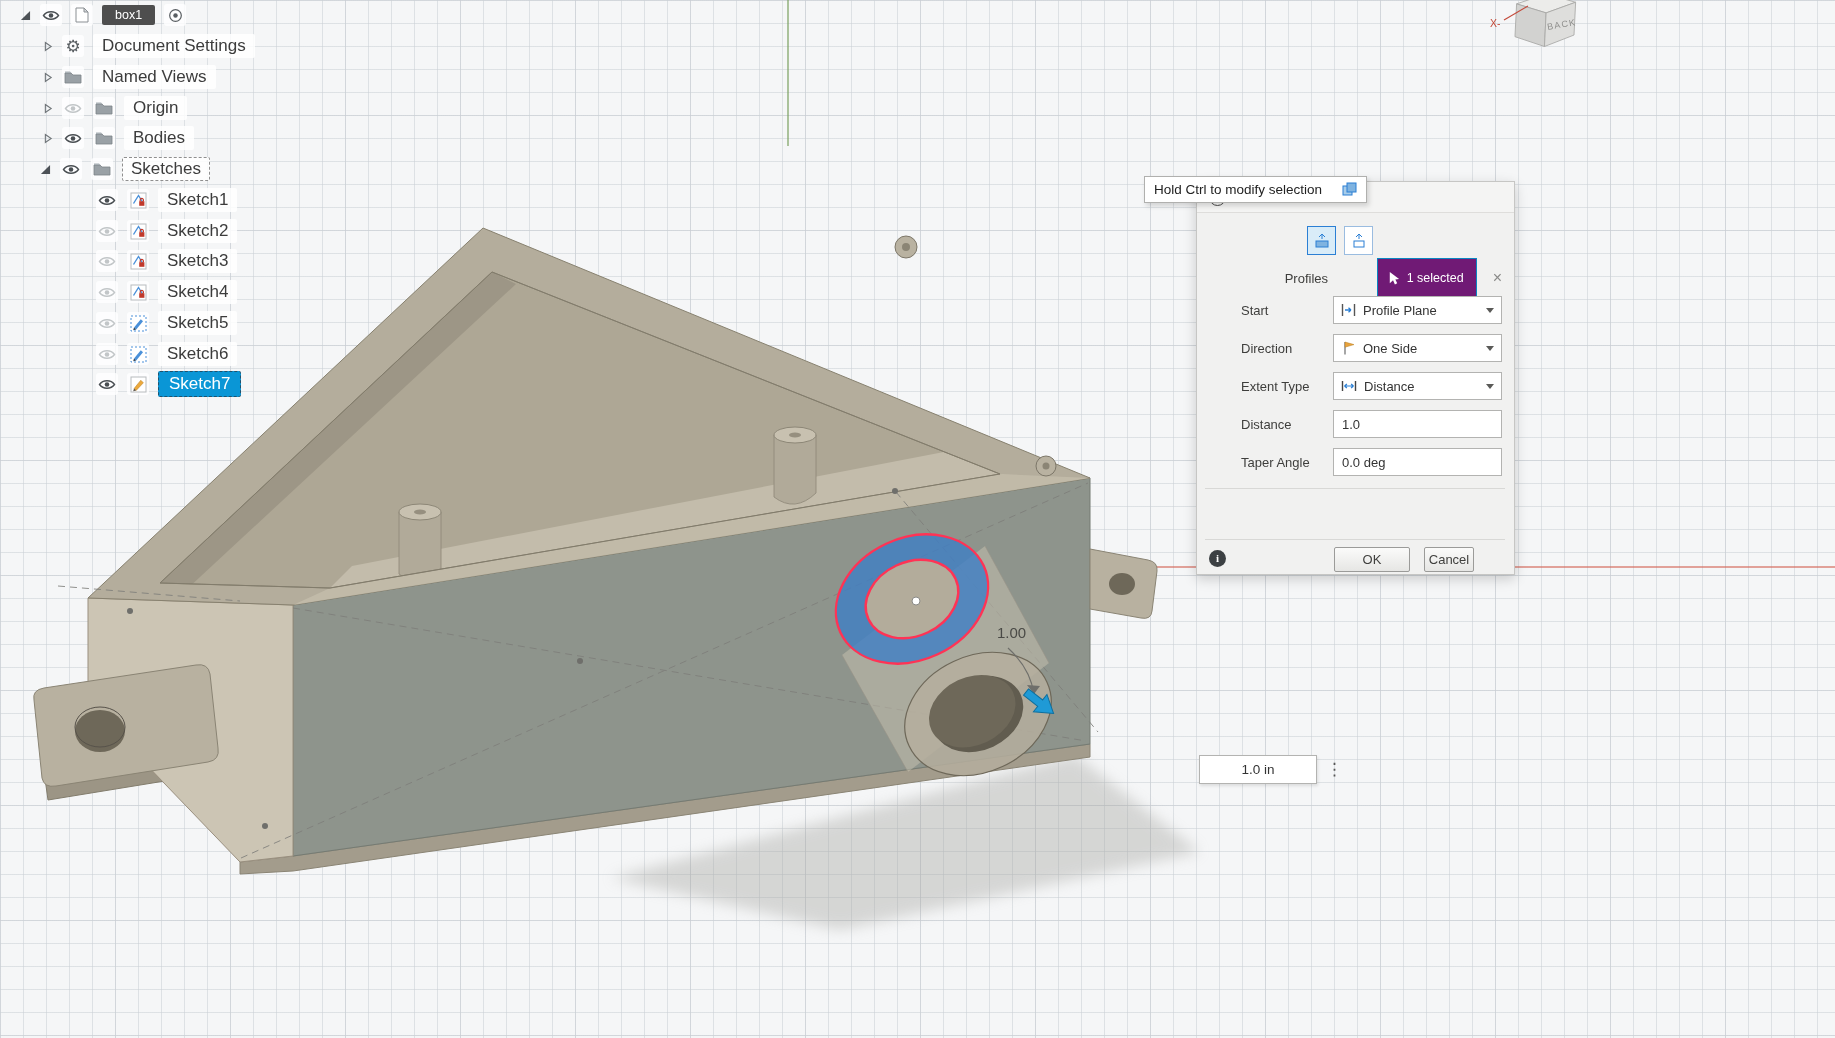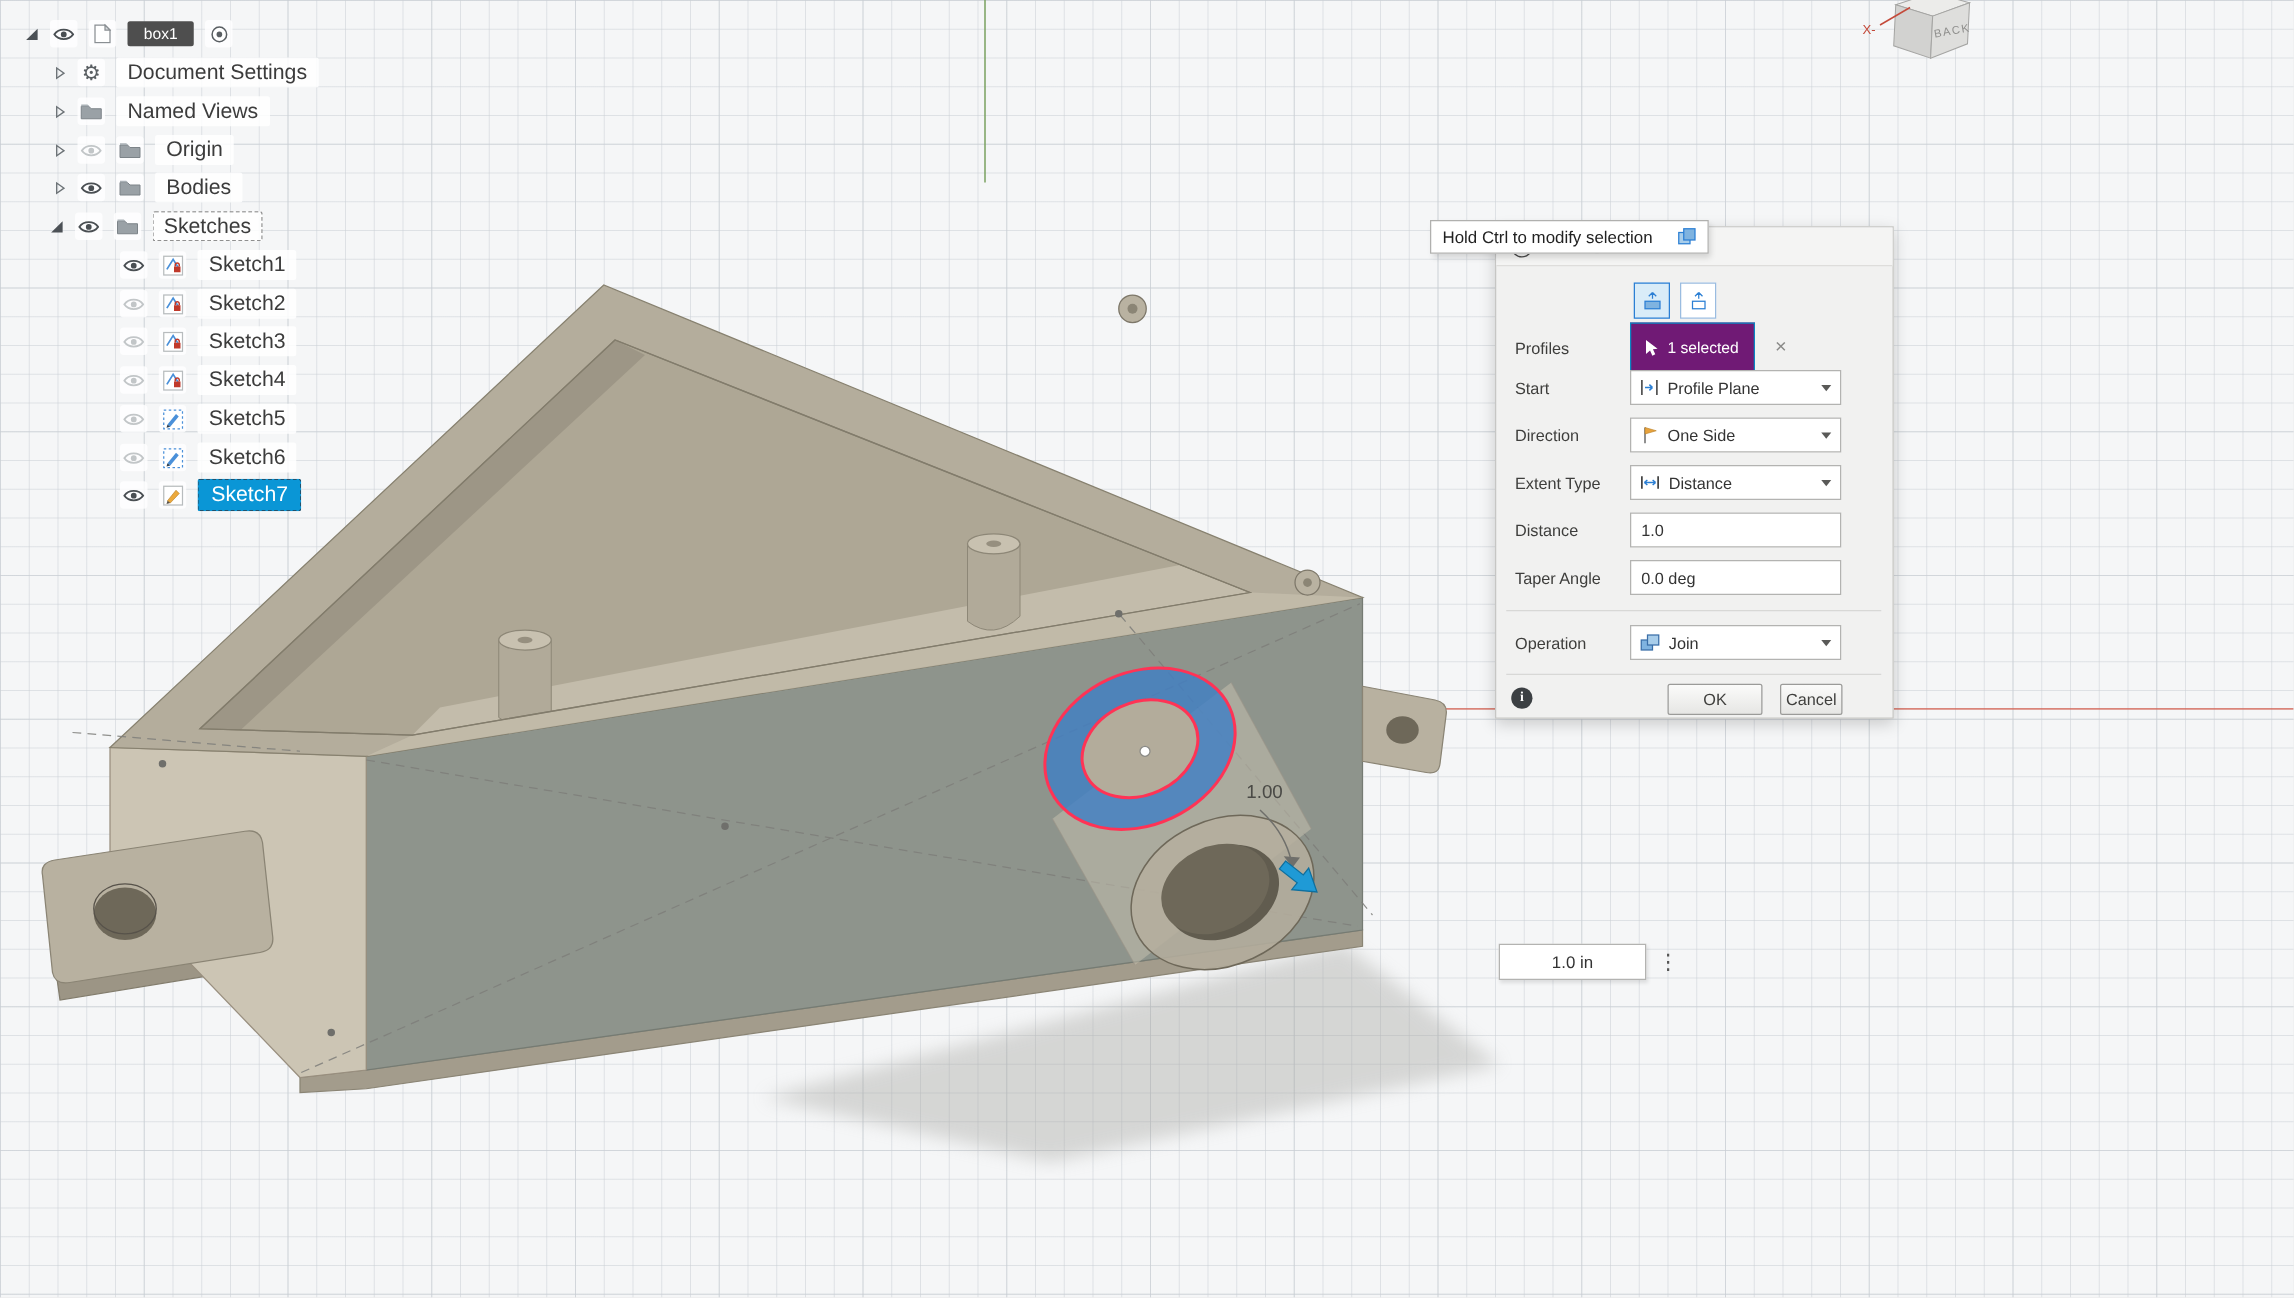--- a/index.html
+++ b/index.html
@@ -9,41 +9,41 @@
     background-color:#f5f6f7;
     background-image:
       linear-gradient(rgba(203,208,214,.55) 1px,transparent 1px),
       linear-gradient(90deg,rgba(203,208,214,.55) 1px,transparent 1px),
       linear-gradient(rgba(186,192,199,.45) 1px,transparent 1px),
       linear-gradient(90deg,rgba(186,192,199,.45) 1px,transparent 1px);
     background-size:23px 23px,23px 23px,115px 115px,115px 115px;
   }
   .scene{position:absolute;left:0;top:0;z-index:0;}
   
-  .browser{position:absolute;left:0;top:12px;width:420px;height:420px;z-index:10;padding-left:29px;}
+  .browser{position:absolute;left:0;top:0;width:420px;height:420px;z-index:10;padding-left:29px;}
   .brow{position:absolute;display:flex;align-items:center;gap:9px;height:24px;}
   .icochip{display:inline-flex;align-items:center;justify-content:center;width:22px;height:22px;background:rgba(255,255,255,.8);border-radius:3px;flex:none;}
   .chip{background:rgba(255,255,255,.85);border-radius:2px;padding:2px 9px;font-size:17px;color:#3c3c3c;white-space:nowrap;}
   .chip-dark{background:#4e4e4e;color:#fff;font-size:12.5px;padding:3px 13px;}
   .chip-dashed{border:1px dashed #8f8f8f;padding:1px 8px;}
   .chip-selected{background:#0a96d6;color:#fff;border:1px dashed #20526e;padding:2px 10px;}
   .eye-on{color:#4a4f53;}
   .eye-off{color:#c2c6c8;}
   .gear{font-size:17px;color:#5a5f63;line-height:1;}
   
   .dialog{position:absolute;left:1196px;top:143px;width:317px;height:392px;background:#f1f1f0;
     border:1px solid #c6c6c4;box-shadow:0 4px 12px rgba(0,0,0,.18);z-index:20;font-size:13px;color:#3e3e3c;margin-top:38px;}
   .dlg-header{height:30px;border-bottom:1px solid #dedddb;display:flex;align-items:center;gap:10px;padding:0 12px;background:#f4f4f3;}
   .minus-ico{width:15px;height:15px;border:1.6px solid #4a4a4a;border-radius:50%;display:inline-flex;align-items:center;justify-content:center;flex:none;}
   .minus-bar{width:7px;height:1.6px;background:#4a4a4a;display:block;}
   .dlg-title{font-size:13px;letter-spacing:.6px;color:#4a4a48;}
   .type-row{position:absolute;top:44px;left:110px;display:flex;gap:8px;z-index:5;}
   .type-btn{width:27px;height:27px;border:1px solid #9abce0;background:#fff;display:flex;align-items:center;justify-content:center;}
   .type-btn.active{background:#d9ecf8;border-color:#2b7fd4;}
-  .dlg-row{position:absolute;left:15px;display:flex;align-items:center;width:290px;}
+  .dlg-row{position:absolute;left:15px;display:flex;align-items:center;width:290px;justify-content:flex-end;}
   .dlg-label{width:92px;color:#3e3e3c;flex:none;}
   .select{width:169px;height:28px;background:#fff;border:1px solid #b3b3b1;display:flex;align-items:center;gap:6px;padding-left:6px;box-sizing:border-box;}
   .ctl-txt{color:#333;}
   .caret{margin-left:auto;margin-right:7px;width:0;height:0;border-left:4.5px solid transparent;border-right:4.5px solid transparent;border-top:5px solid #5a5a58;}
   .sel-btn{background:#701a75;border:1px solid #0a86c2;color:#fff;height:40px;width:100px;display:flex;align-items:center;gap:7px;padding:0 9px;box-sizing:border-box;font-size:12.5px;}
   .clear-x{margin-left:16px;font-size:16px;color:#8a8a88;line-height:1;cursor:default;}
   .txt{width:169px;height:28px;border:1px solid #b3b3b1;background:#fff;padding:0 8px;box-sizing:border-box;font-family:"Liberation Sans",sans-serif;font-size:13px;color:#333;}
   .dlg-divider{position:absolute;left:8px;width:300px;height:1px;background:#d8d8d6;}
   .info-ico{position:absolute;left:12px;top:368px;width:17px;height:17px;border-radius:50%;background:#3c4043;color:#fff;font-size:11px;font-weight:bold;text-align:center;line-height:17px;font-family:"Liberation Serif",serif;}
   .btn{position:absolute;top:365px;height:25px;line-height:23px;text-align:center;background:linear-gradient(#fbfbfa,#e6e6e4);border:1px solid #9b9b99;border-radius:2px;box-sizing:border-box;font-size:13px;color:#3f3f3d;}
@@ -468,31 +468,20 @@
       <input class="txt" value="1.0" style="">
     </div>
 
     <div class="dlg-row" style="top:266px">
       <span class="dlg-label">Taper Angle</span>
       <input class="txt" value="0.0 deg" style="">
     </div>
 
     <div class="dlg-divider" style="top:306px"></div>
 
-    <div class="dlg-row" style="top:318px">
-      <span class="dlg-label">Operation</span>
-      <span class="select">
-        <svg width="18" height="16" viewBox="0 0 18 16">
-            <rect x="2" y="6" width="9" height="8" fill="#7fb3e0" stroke="#3a6ea8"></rect>
-            <rect x="7" y="2" width="9" height="8" fill="#a8cdea" stroke="#3a6ea8"></rect>
-          </svg>
-        <span class="ctl-txt">Join</span>
-        <span class="caret"></span>
-      </span>
-    </div>
 
     <div class="dlg-divider" style="top:357px"></div>
     <span class="info-ico">i</span>
     <span class="btn" style="left:137px;width:76px">OK</span>
     <span class="btn" style="left:227px;width:50px">Cancel</span>
   </div>
 
   <div class="tooltip">
     <span>Hold Ctrl to modify selection</span>
     <svg width="15" height="15" viewBox="0 0 15 15">

